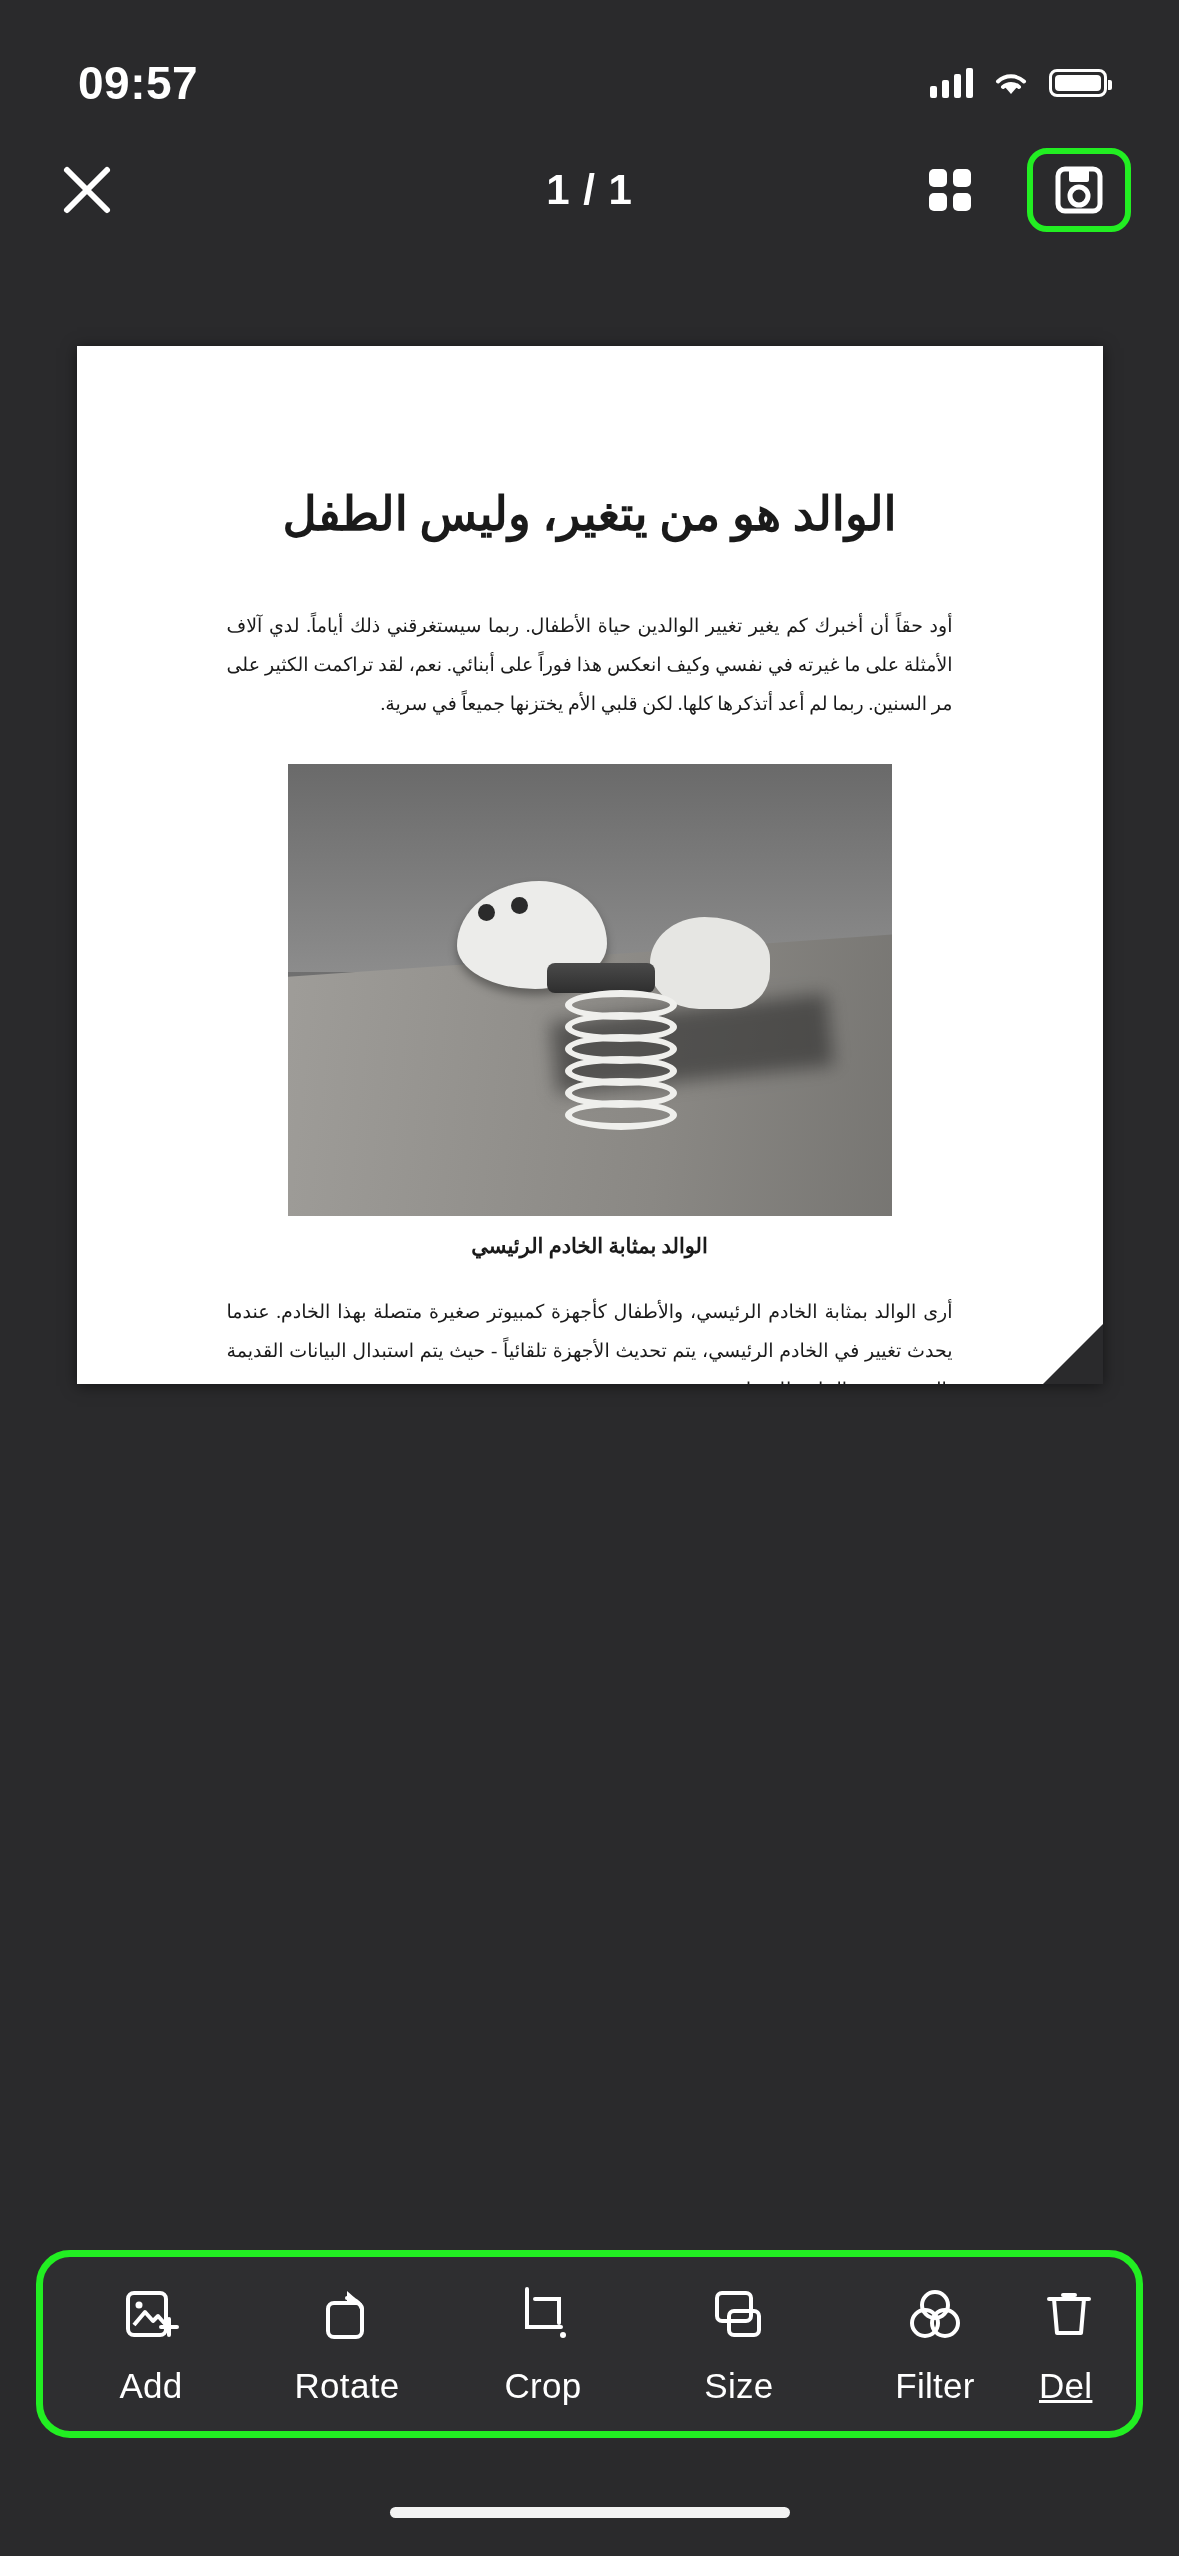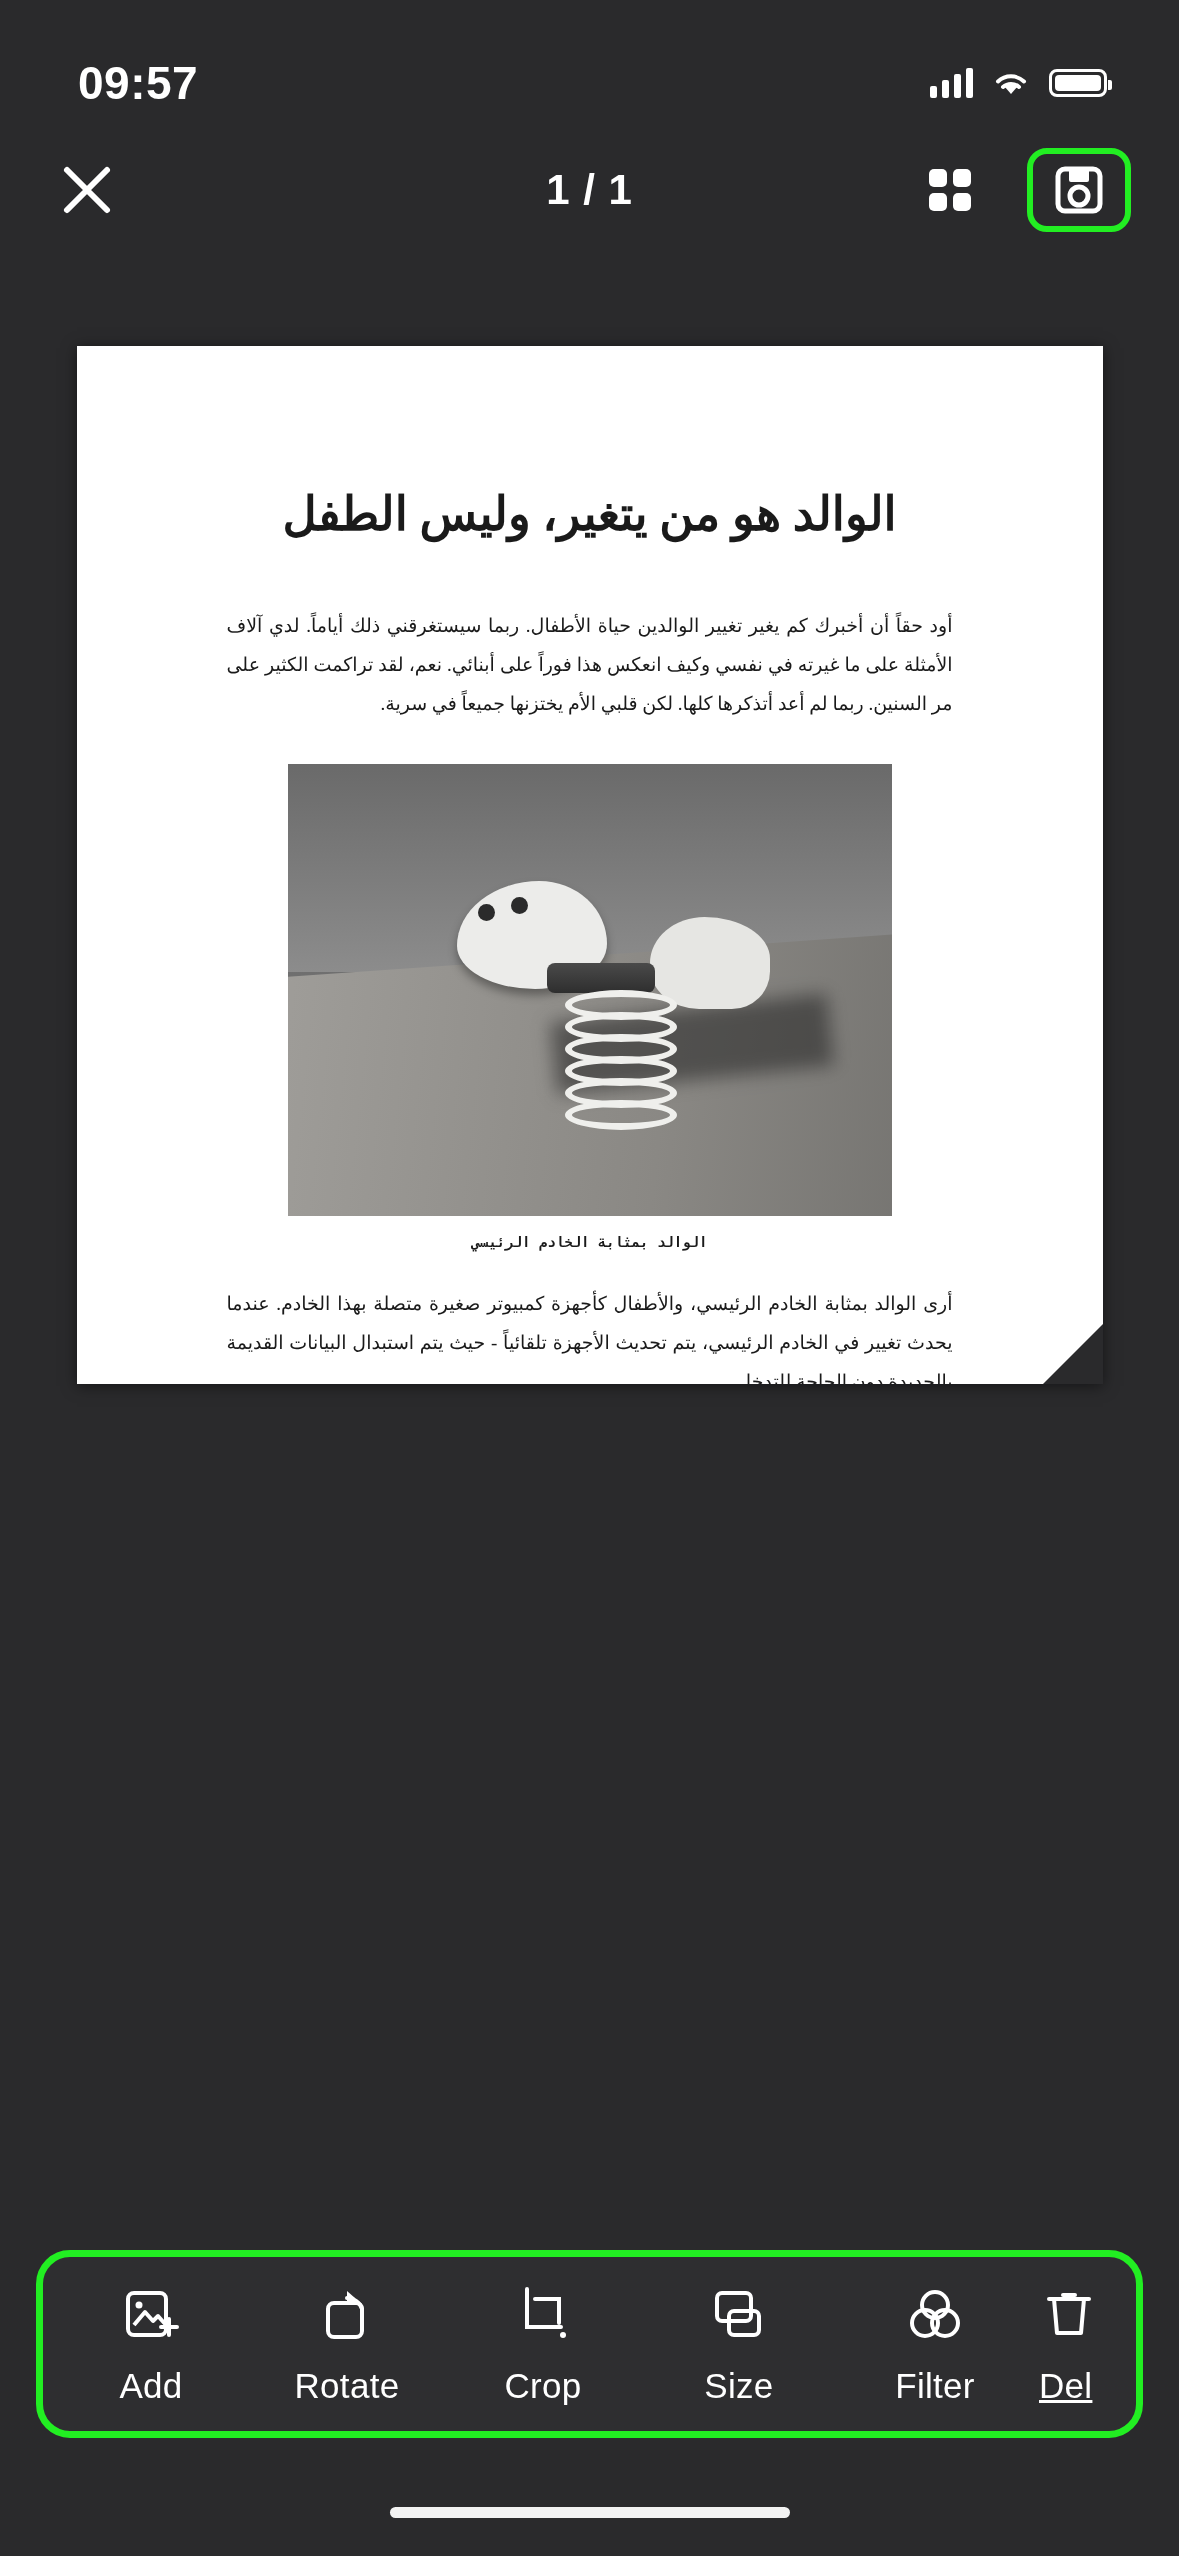--- a/index.html
+++ b/index.html
@@ -182,22 +182,22 @@
   .fig-spring i {
     position: absolute; left: 0; width: 112px; height: 30px;
     border: 7px solid #efefec;
     border-radius: 50%;
     box-sizing: border-box;
     background: transparent;
   }
   .fig-caption {
     direction: rtl;
     text-align: center;
-    font-family: Liberation Mono, monospace;
-    font-size: 14px;
+    font-family: Liberation Serif, serif;
+    font-size: 21px;
     font-weight: bold;
     margin-top: 18px;
   }
   .doc-para2 { margin-top: 34px; }
 
   
   .bottombar-wrap {
     flex: 0 0 auto;
     padding: 0 36px 118px 36px;
   }

